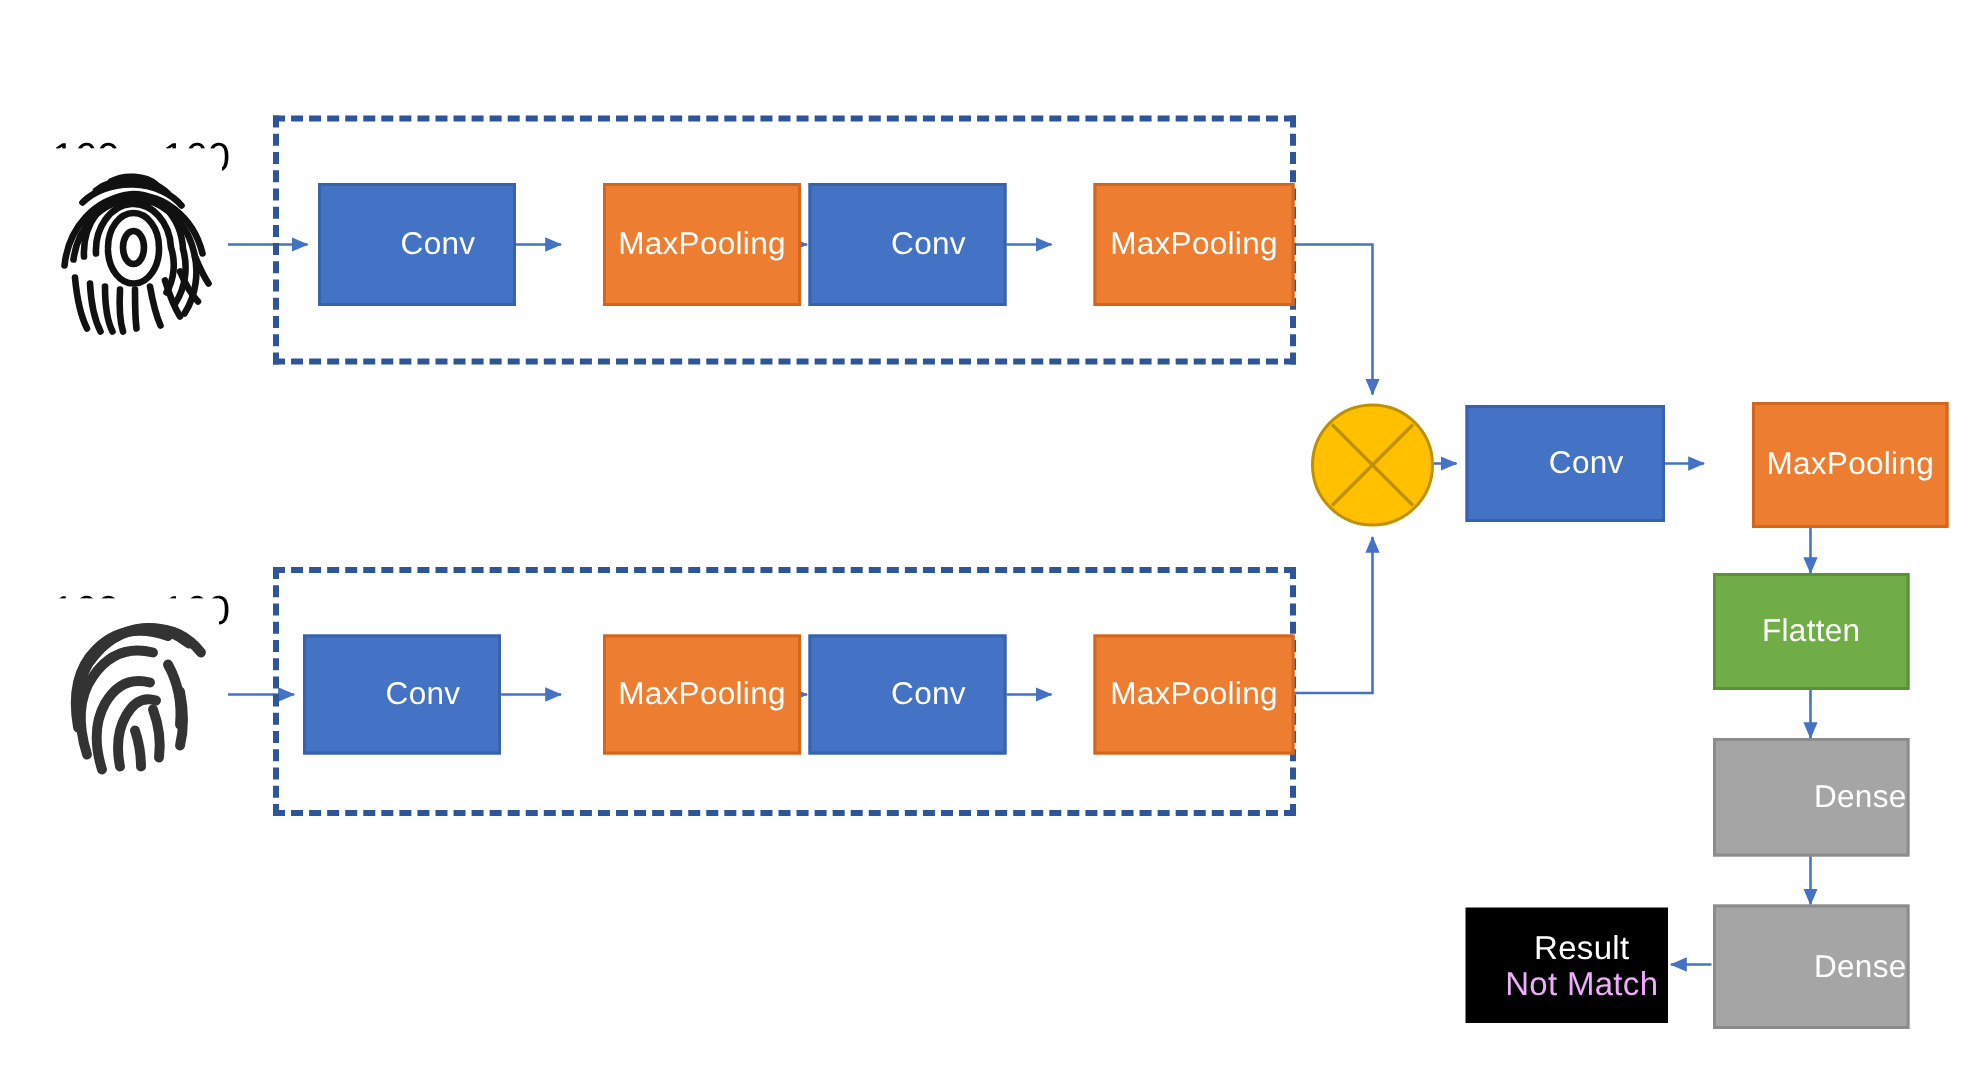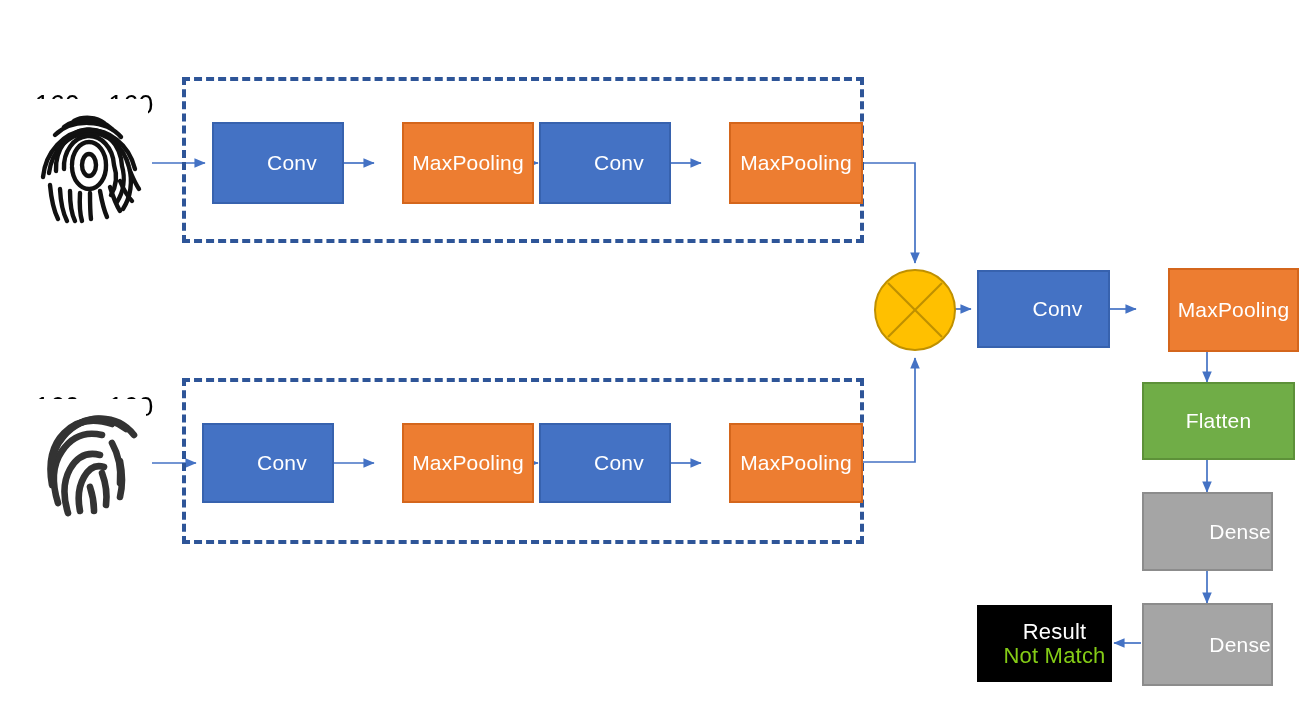--- a/index.html
+++ b/index.html
@@ -62,21 +62,21 @@
     border: 2px solid #8C8C8C;
     justify-content: flex-end;
   }
   .layer-result {
     background: #000000;
     border: none;
     flex-direction: column;
     line-height: 1.08;
   }
   .result-line1 { color: #ffffff; font-size: 22px; }
-  .result-line2 { color: #84cc16; font-size: 22px; }
+  .result-line2 { color: #f0abfc; font-size: 22px; }
 
   
   .group-frame {
     position: absolute;
     box-sizing: border-box;
     border: 4px dashed #2E5598;
     background: transparent;
   }
 
   
@@ -229,21 +229,21 @@
       <line x1="66" y1="12" x2="12" y2="66" stroke="#BF9000" stroke-width="2.2"></line>
     </svg>
   </div>
 
   <div class="layer layer-conv" style="left:977px; top:270px; width:133px; height:78px;">
     <span>Conv</span>
   </div>
   <div class="layer layer-pool" style="left:1142px; top:268px; width:131px; height:84px;">
     <span>MaxPooling</span>
   </div>
-  <div class="layer layer-flatten" style="left:1142px; top:382px; width:153px; height:78px;">
+  <div class="layer layer-flatten" style="left:1142px; top:382px; width:131px; height:78px;">
     <span>Flatten</span>
   </div>
   <div class="layer layer-dense" style="left:1142px; top:492px; width:131px; height:79px;">
     <span>Dense</span>
   </div>
   <div class="layer layer-dense" style="left:1142px; top:603px; width:131px; height:83px;">
     <span>Dense</span>
   </div>
 
   <div class="layer layer-result" style="left:977px; top:605px; width:135px; height:77px;padding-left:20px;">

